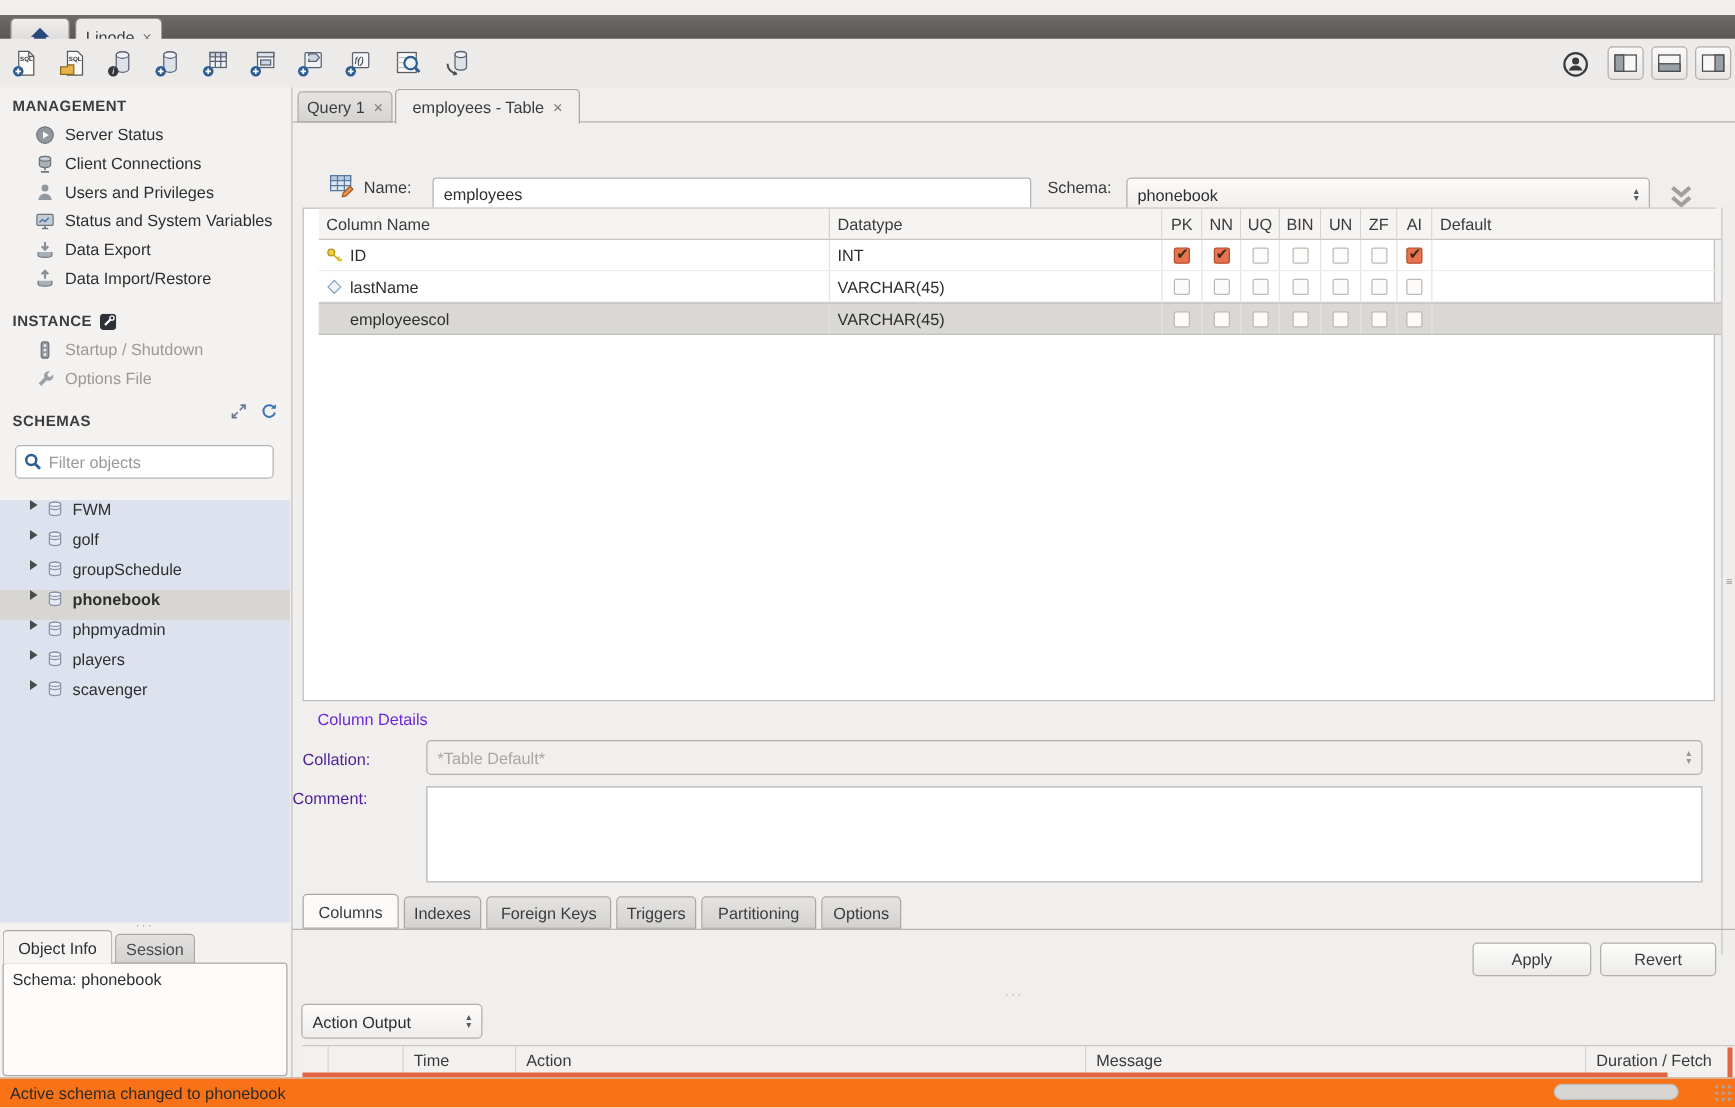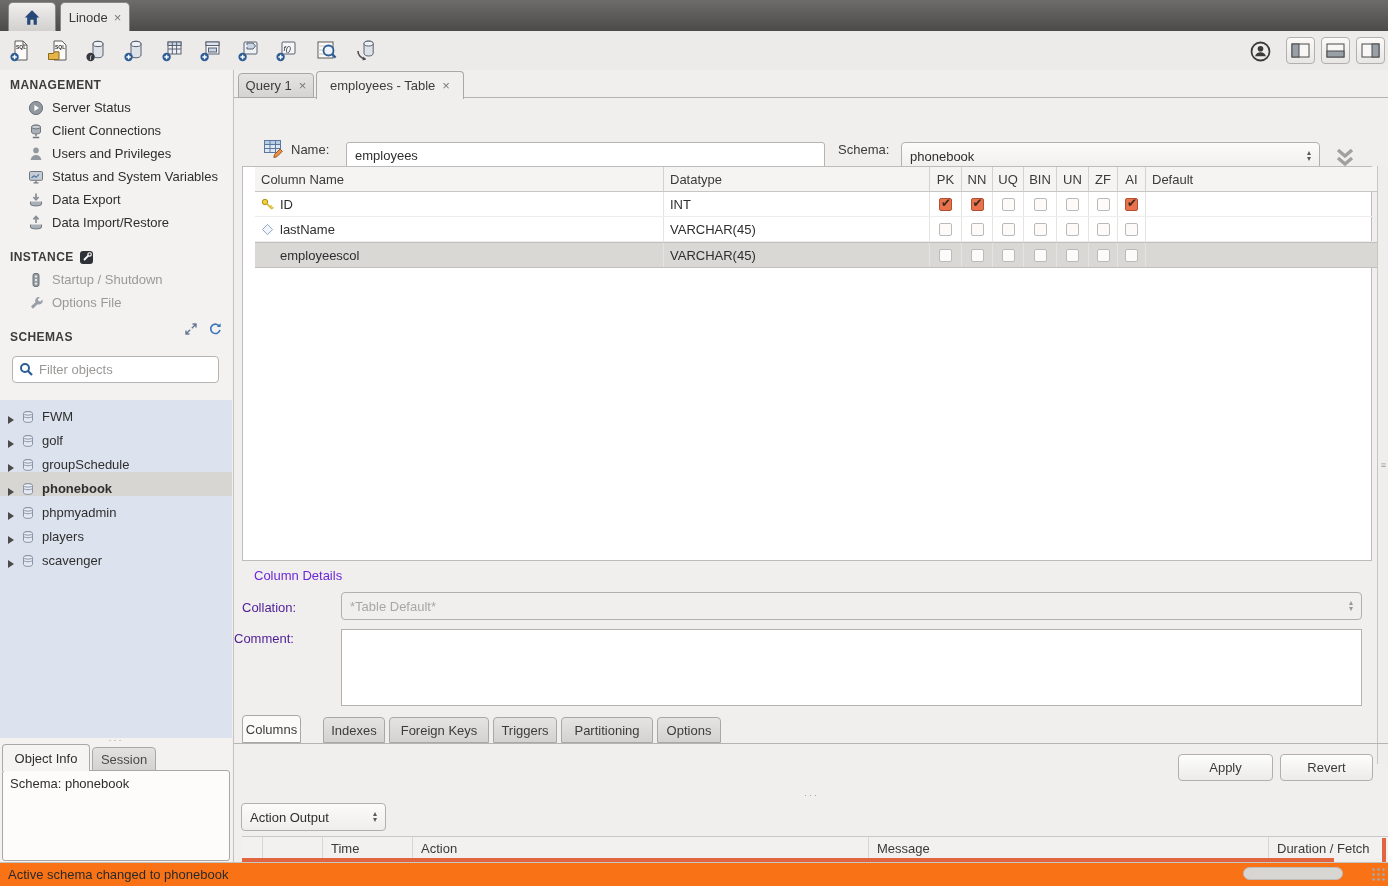--- a/index.html
+++ b/index.html
@@ -1,21 +1,21 @@
 <!DOCTYPE html>
 <html><head>
 <meta charset="utf-8">
 <style>
   * { margin:0; padding:0; box-sizing:border-box; }
   html,body { width:1388px; height:886px; overflow:hidden; }
   body { font-family:"Liberation Sans", sans-serif; font-size:13px; color:#2e2e2e; background:#f1efed; }
   .app { position:relative; width:1388px; height:886px; background:#f1efed; }
 
   
-  .topbar { position:absolute; left:0; top:0; width:1388px; height:31px;
+  .topbar { position:absolute; left:0; top:12px; width:1388px; height:31px;
             background:linear-gradient(#6e6c6a,#4d4b49); }
   .ttab { position:absolute; top:2px; height:29px; border:1px solid #8a8886; border-bottom:none;
           border-radius:5px 5px 0 0; display:flex; align-items:center; justify-content:center; gap:6px;
           cursor:default; }
   .home-tab { left:8px; width:48px; background:linear-gradient(#f0efed,#d2d0ce); }
   .conn-tab { left:60px; width:70px; background:#edebe9; font-size:13px; color:#3a3a3a; }
   .closex { color:#7a7876; font-size:13px; line-height:1; }
 
   
   .toolbar { position:absolute; left:0; top:31px; width:1388px; height:39px; background:#edebe9; }
@@ -30,21 +30,21 @@
   .nav-item { height:23px; display:flex; align-items:center; gap:8px; padding-left:28px; cursor:default; }
   .nav-item .lbl { white-space:nowrap; overflow:hidden; }
   .nav-item.disabled .lbl { color:#9b9997; }
   .schemas-h { position:relative; }
   .schemas-h .hicons { position:absolute; right:10px; top:8px; display:flex; gap:10px; }
   .filterbox { margin:8px 10px 6px 12px; width:207px; height:27px; background:#fff; border:1px solid #b6b4b2;
                border-radius:4px; display:flex; align-items:center; padding:0 6px; gap:5px; }
   .filterbox input { border:none; outline:none; width:160px; font:13px "Liberation Sans",sans-serif; color:#3a3a3a; background:transparent; }
   .filterbox input::placeholder { color:#9a9896; }
   .schema-list { position:absolute; left:0; top:330px; width:232px; height:338px; background:#dde3ee; }
-  .schema-row { height:24px; display:flex; align-items:flex-end; padding-left:8px; gap:7px; cursor:default; }
+  .schema-row { height:24px; display:flex; align-items:flex-start; padding-left:24px; gap:7px; cursor:default; }
   .schema-row.selected { background:#d8d6d2; font-weight:bold; }
   .tri { width:0; height:0; border-left:6px solid #4b4b4b; border-top:4px solid transparent; border-bottom:4px solid transparent; }
   .side-split { position:absolute; left:0; top:668px; width:232px; height:6px; text-align:center;
                 color:#9a9896; font-size:9px; line-height:5px; letter-spacing:2px; }
   .info-tabs { position:absolute; left:0; top:674px; width:232px; height:27px; }
   .itab { position:absolute; border:1px solid #aaa8a6; border-radius:4px 4px 0 0; display:flex; align-items:center; justify-content:center; font-size:13px; }
   .itab.active { left:2px; top:0; width:88px; height:27px; background:#f6f4f2; border-bottom:none; z-index:2; }
   .itab.inactive { left:92px; top:3px; width:64px; height:24px; background:linear-gradient(#e4e2e0,#d4d2d0); color:#4a4a4a; }
   .info-panel { position:absolute; left:2px; top:700px; width:228px; height:91px; background:#fdfcfb;
                 border:1px solid #aaa8a6; border-radius:3px; padding:5px 7px; color:#2e2e2e; }
@@ -625,21 +625,21 @@
       <span class="val">*Table Default*</span>
       <span class="spin" style="color:#9a9896">
           <span>▴</span>
           <span>▾</span>
         </span>
     </div>
     <span class="cd-label" style="left:0px;top:561px">Comment:</span>
     <textarea class="commentbox" style=""></textarea>
 
     <div class="stabs">
-      <div class="stab active" style="left:8px;width:59px">
+      <div class="stab active" style="left:8px;width:77px">
           <span>Columns</span>
         </div>
       <div class="stab" style="left:89px;width:62px">
           <span>Indexes</span>
         </div>
       <div class="stab" style="left:155px;width:100px">
           <span>Foreign Keys</span>
         </div>
       <div class="stab" style="left:259px;width:64px">
           <span>Triggers</span>

